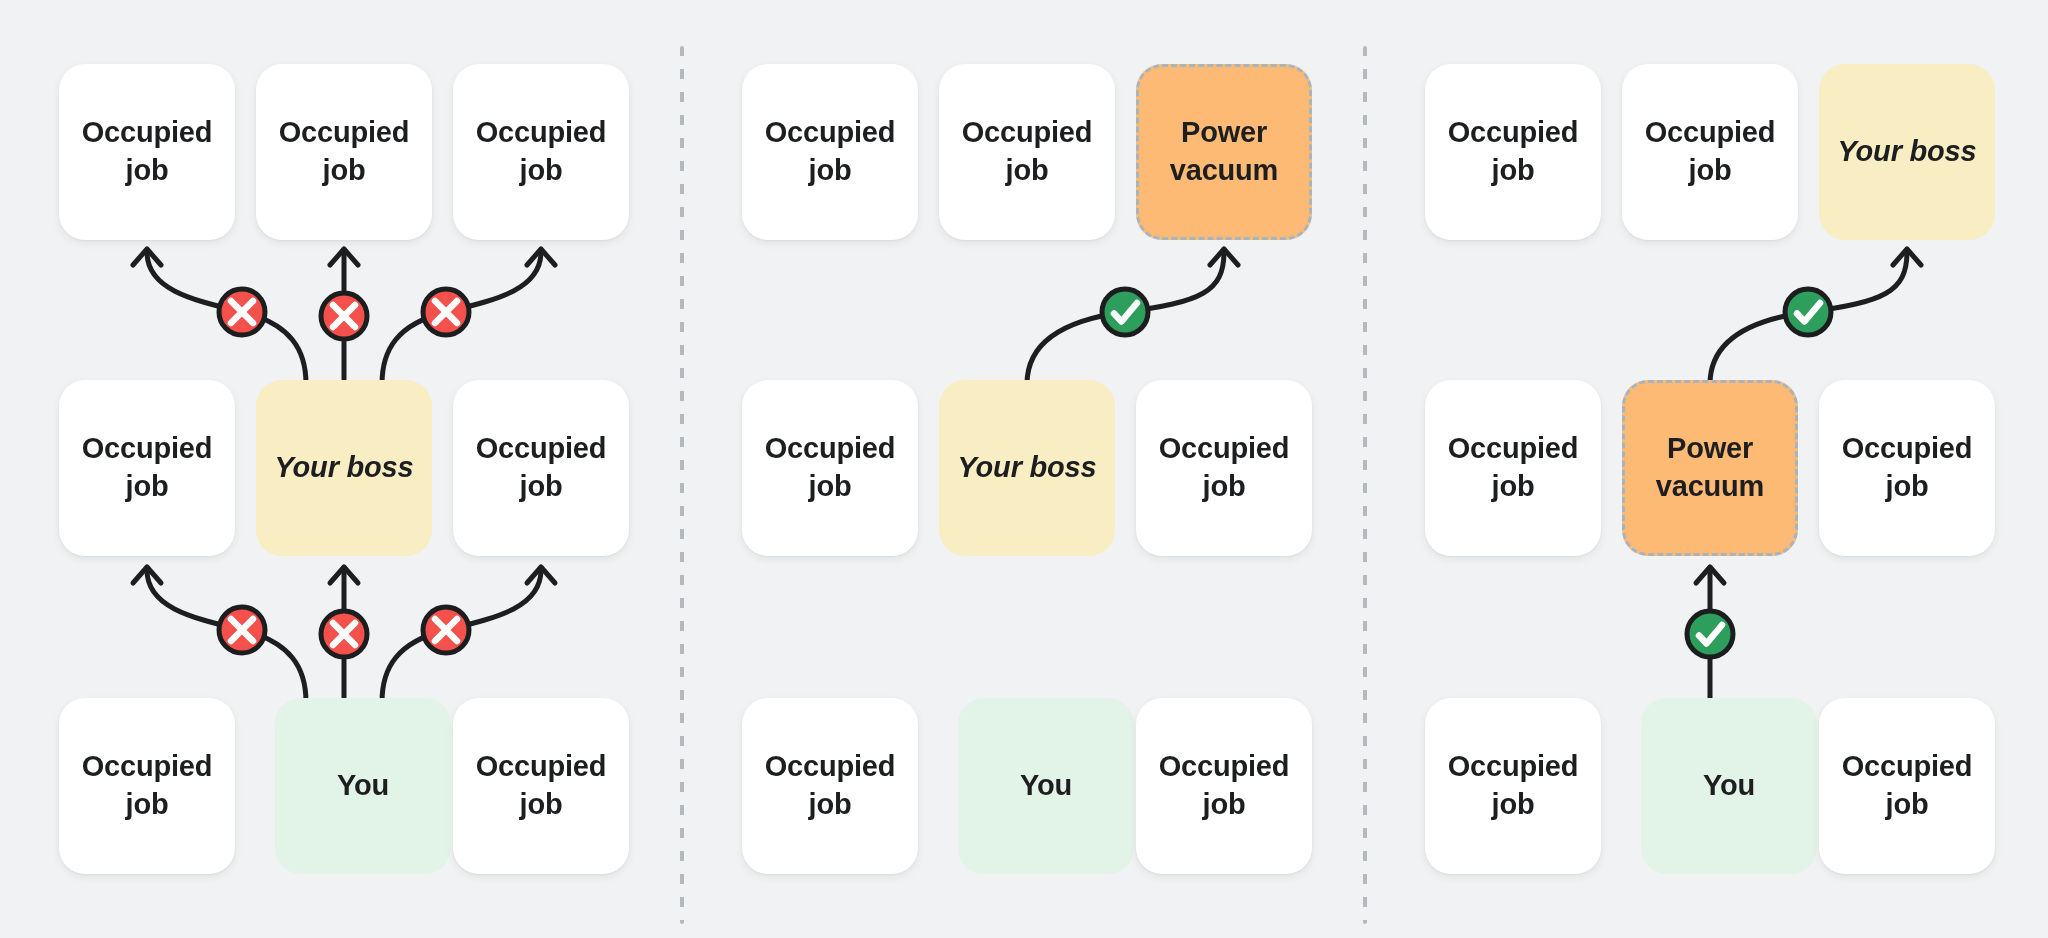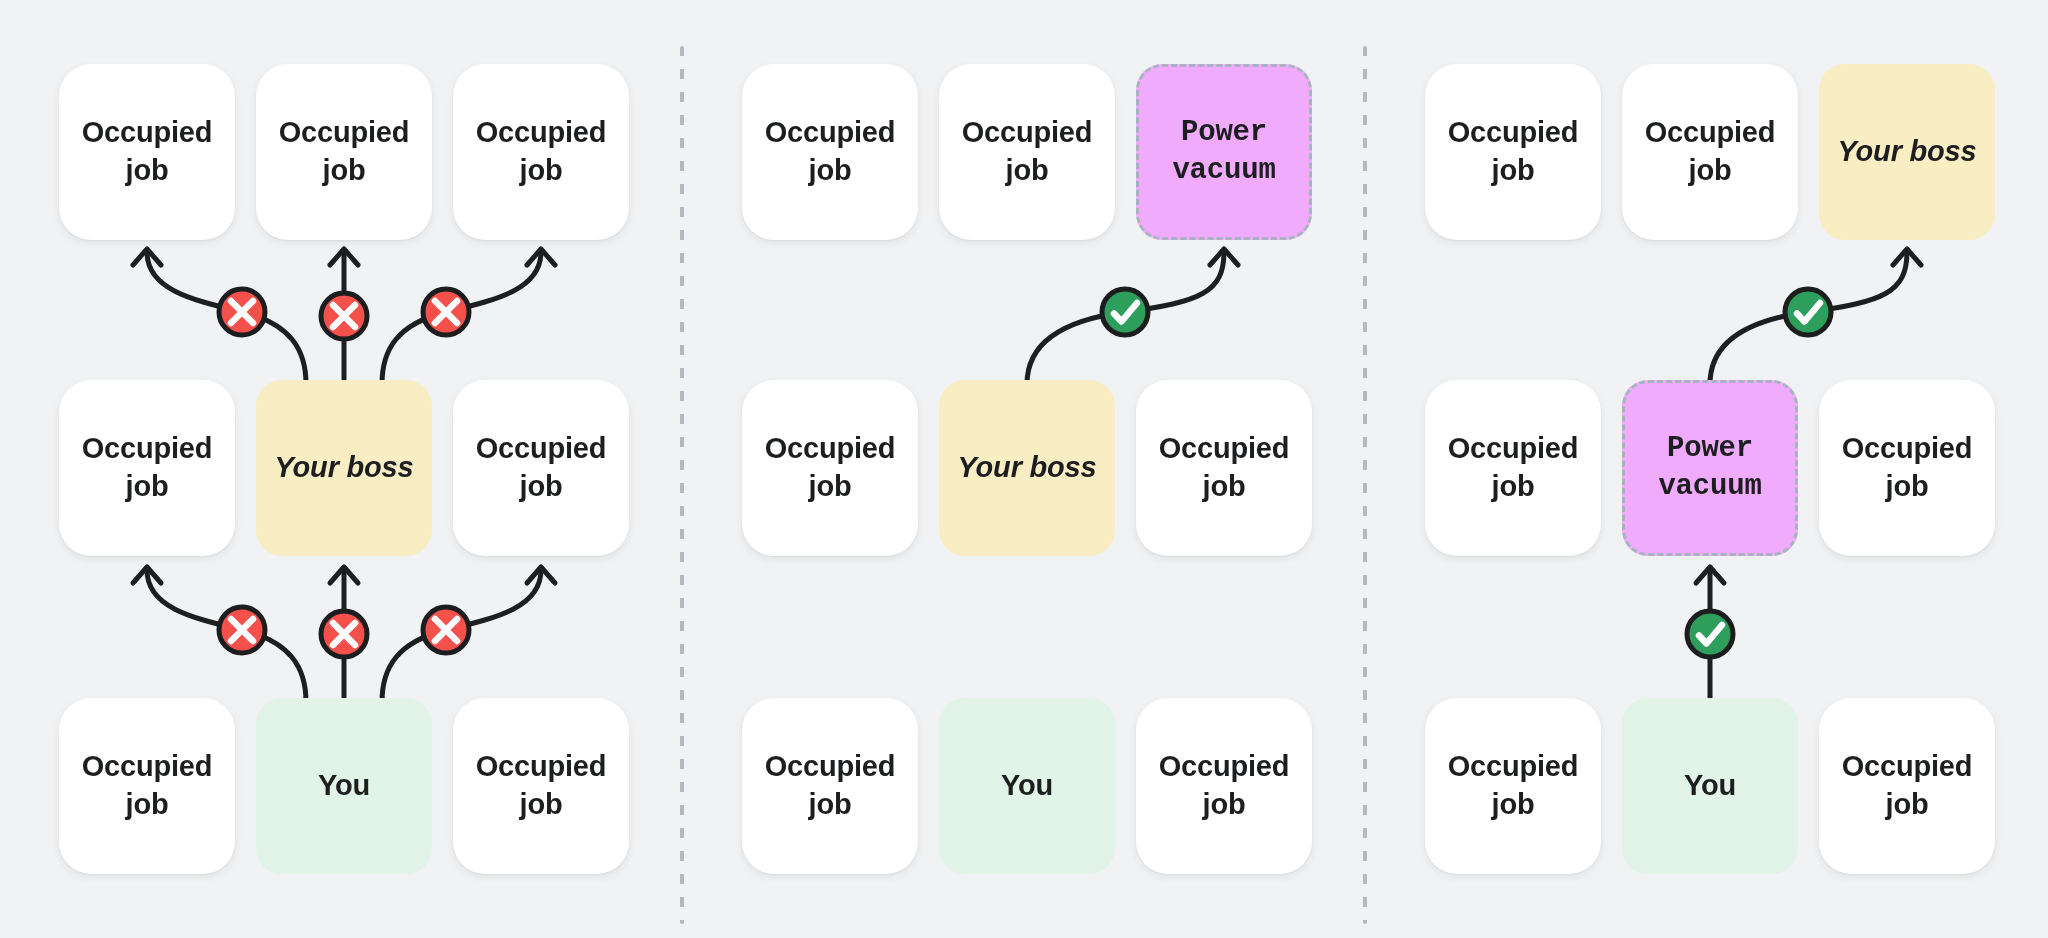--- a/index.html
+++ b/index.html
@@ -43,28 +43,26 @@
     box-sizing: border-box;
     font-weight: 700;
     font-size: 29px;
     line-height: 1.3;
     letter-spacing: -0.2px;
     color: #1d1e20;
   }
   .card.occupied {
     background: #ffffff;
     box-shadow: 0 3px 8px rgba(20, 24, 35, 0.07), 0 1px 2px rgba(20, 24, 35, 0.05);
-    border-radius: 32px;
   }
   .card.boss { background: #f8edc3; font-style: italic; }
-  .card.you { background: #e2f3e7; }
+  .card.you { background: #e2f3e7; margin-left: 19px; }
   .card.vacuum {
-    background: #f0abfc;
+    background: #fdba74;
     border: 3px dashed #a7b3bf;
-    font-family: Liberation Mono, monospace;
   }
   .divider {
     position: absolute;
     top: 46px;
     width: 4px;
     height: 878px;
     background: repeating-linear-gradient(
       to bottom,
       #b4b9c0 0px, #b4b9c0 10px,
       transparent 10px, transparent 23px

